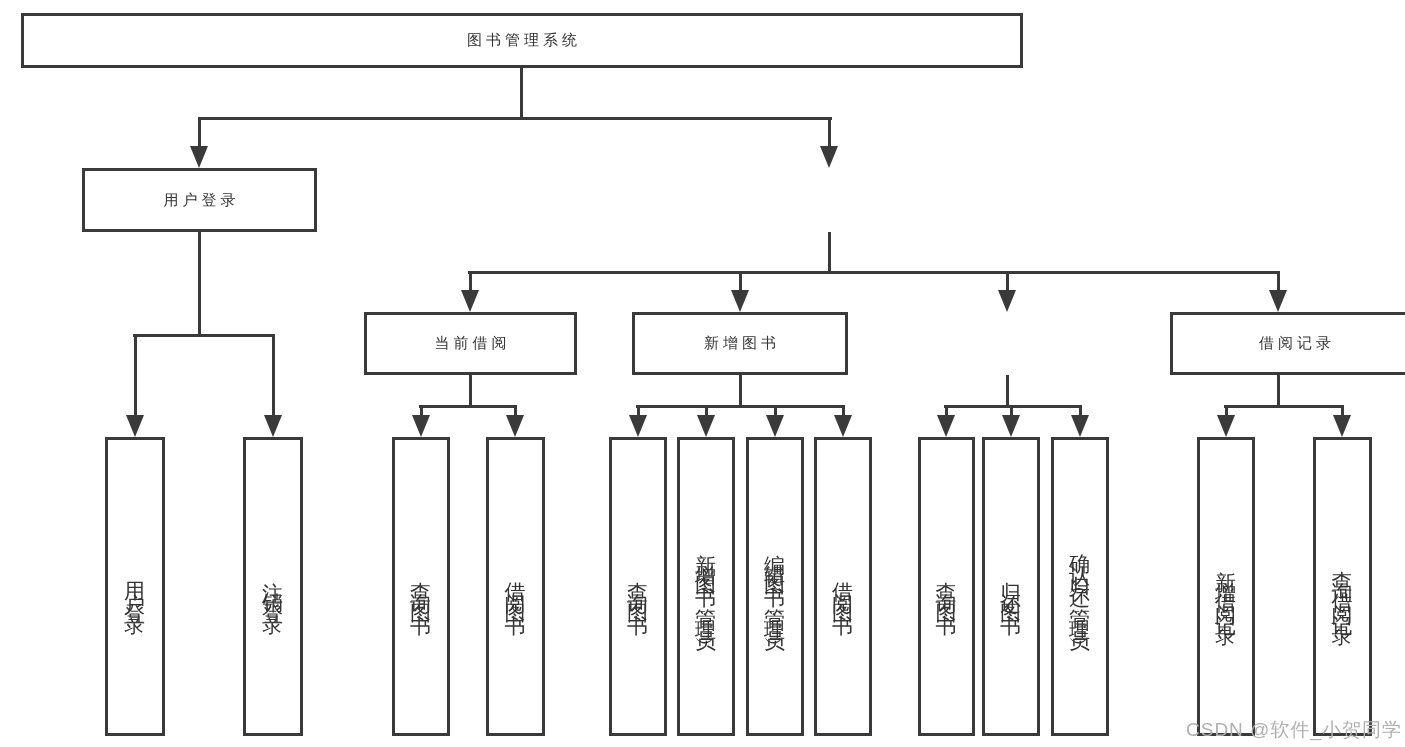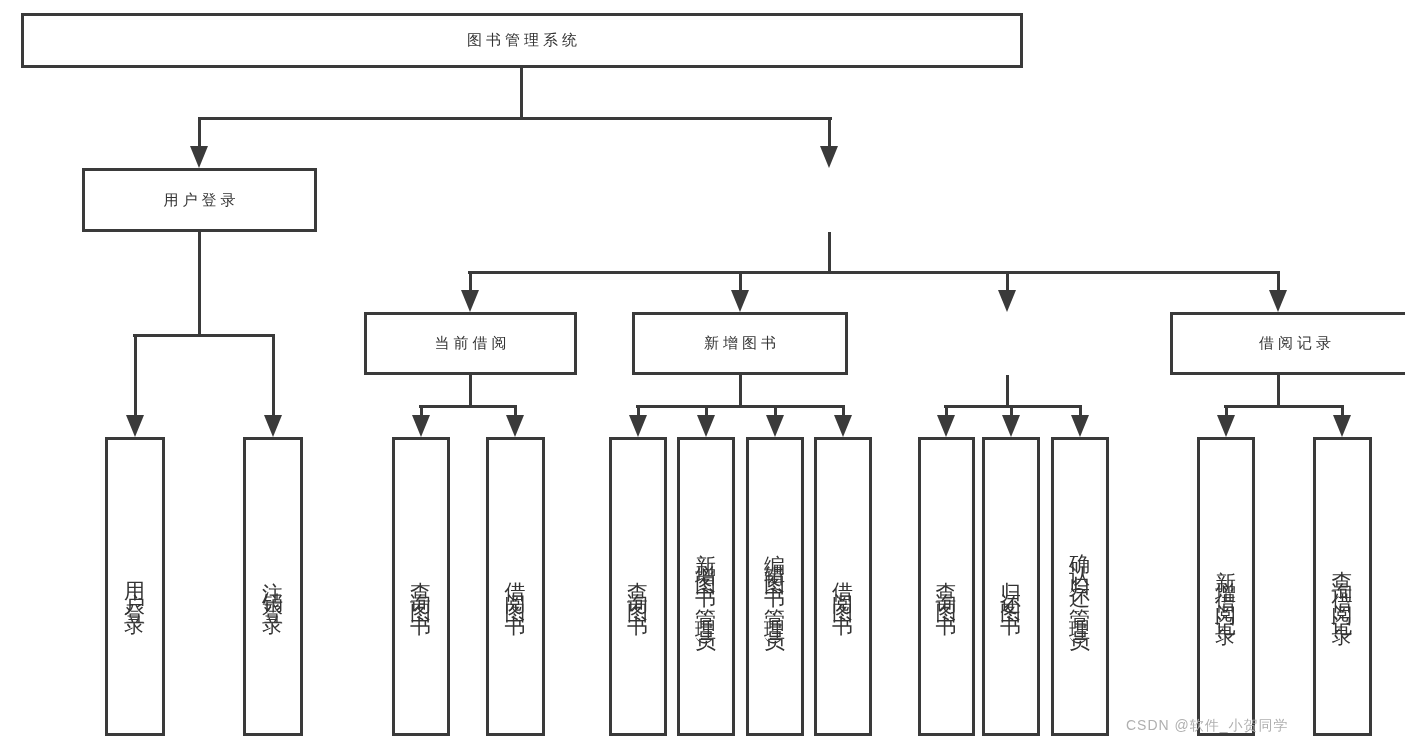--- a/index.html
+++ b/index.html
@@ -30,22 +30,22 @@
   }
   .vline{position:absolute;width:3px;margin-left:-1.5px;background:#3a3a3a;}
   .hline{position:absolute;height:3px;margin-top:-1.5px;background:#3a3a3a;}
   .arrow{
     position:absolute;width:0;height:0;margin-left:-9px;
     border-left:9px solid transparent;
     border-right:9px solid transparent;
     border-top:22px solid #3a3a3a;
   }
   .watermark{
-    position:absolute;left:1126px;top:717px;
-    font-size:14px;color:#b0b0b0;letter-spacing:1px;
+    position:absolute;left:1186px;top:717px;
+    font-size:19px;color:#b0b0b0;letter-spacing:1px;
     z-index:10;white-space:nowrap;
   }
 </style>
 </head>
 <body>
 
 <div id="canvas">
 
   <div class="box hbox" style="left:21px;top:13px;width:1002px;height:55px;">
     <span>图书管理系统</span>

